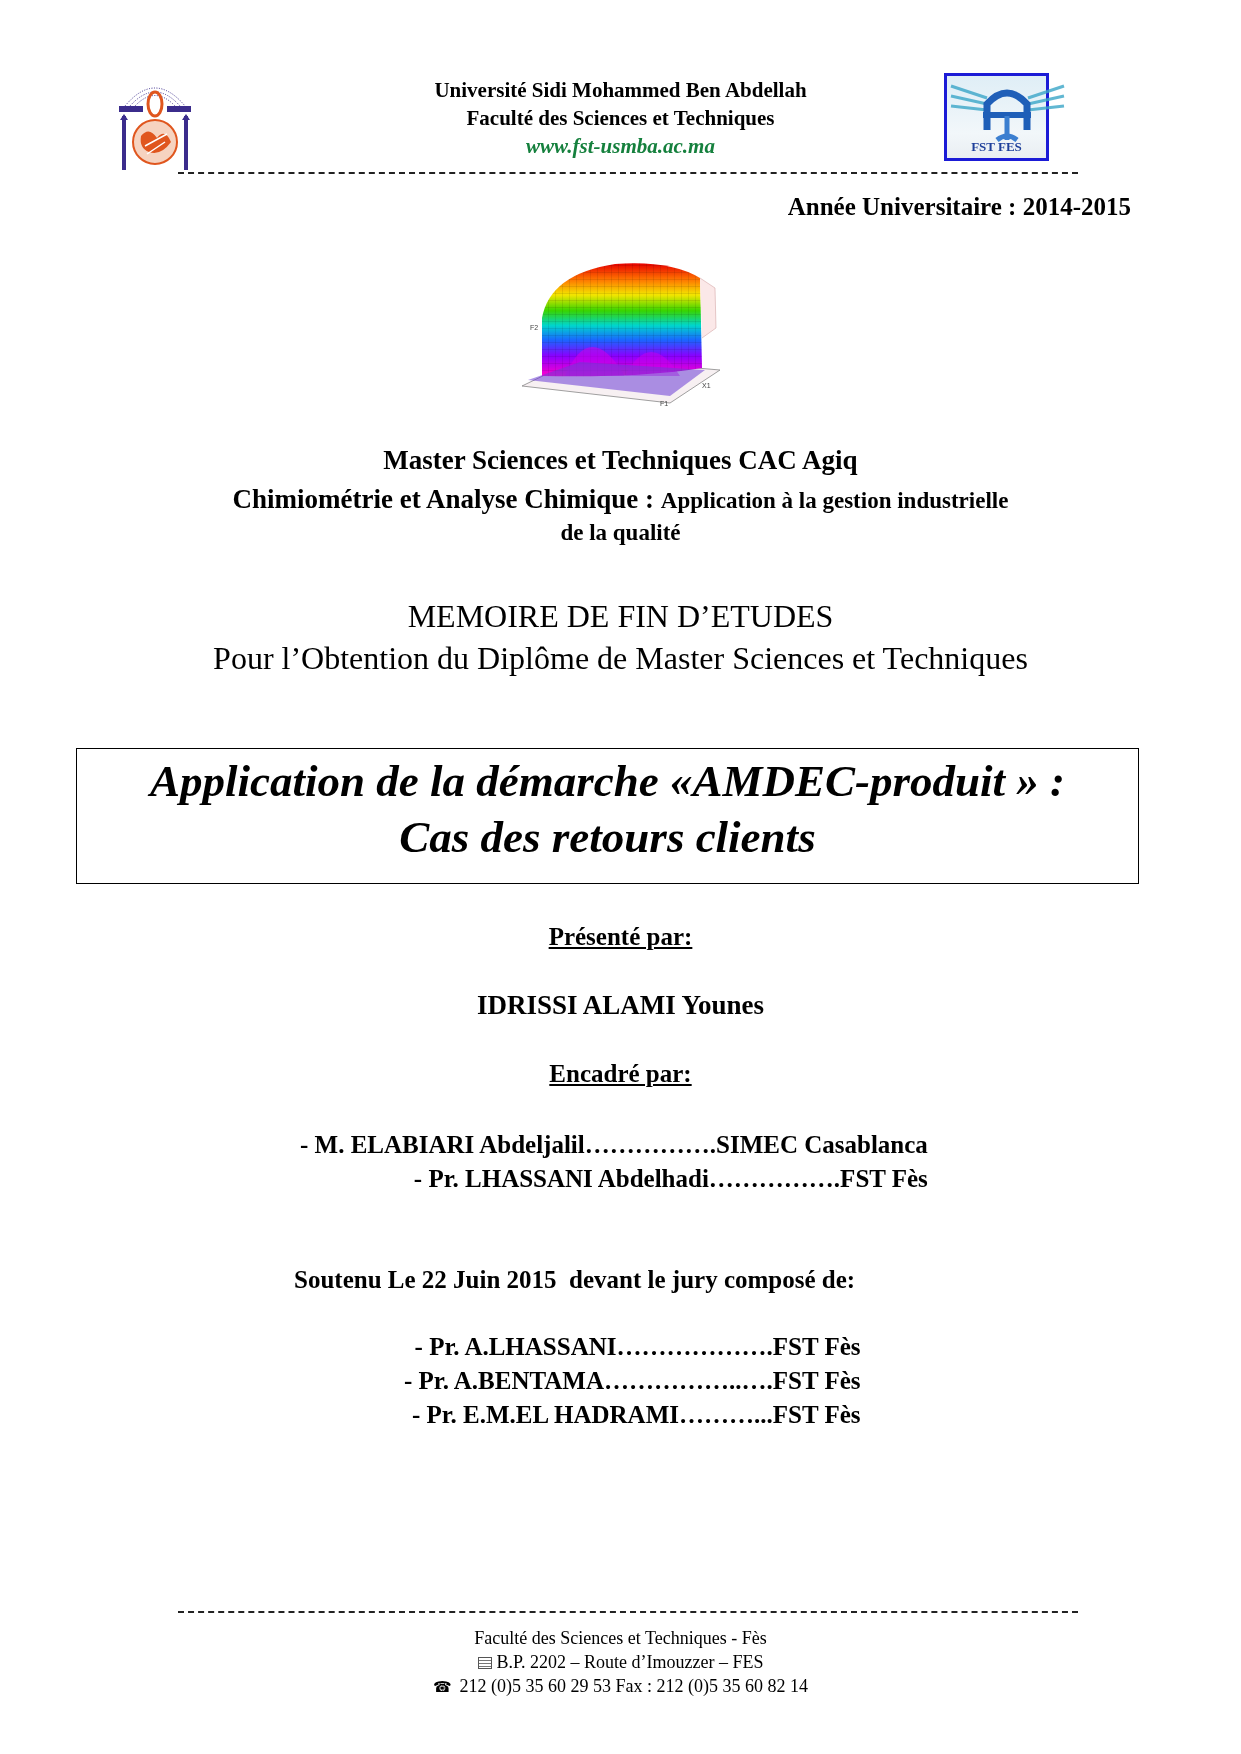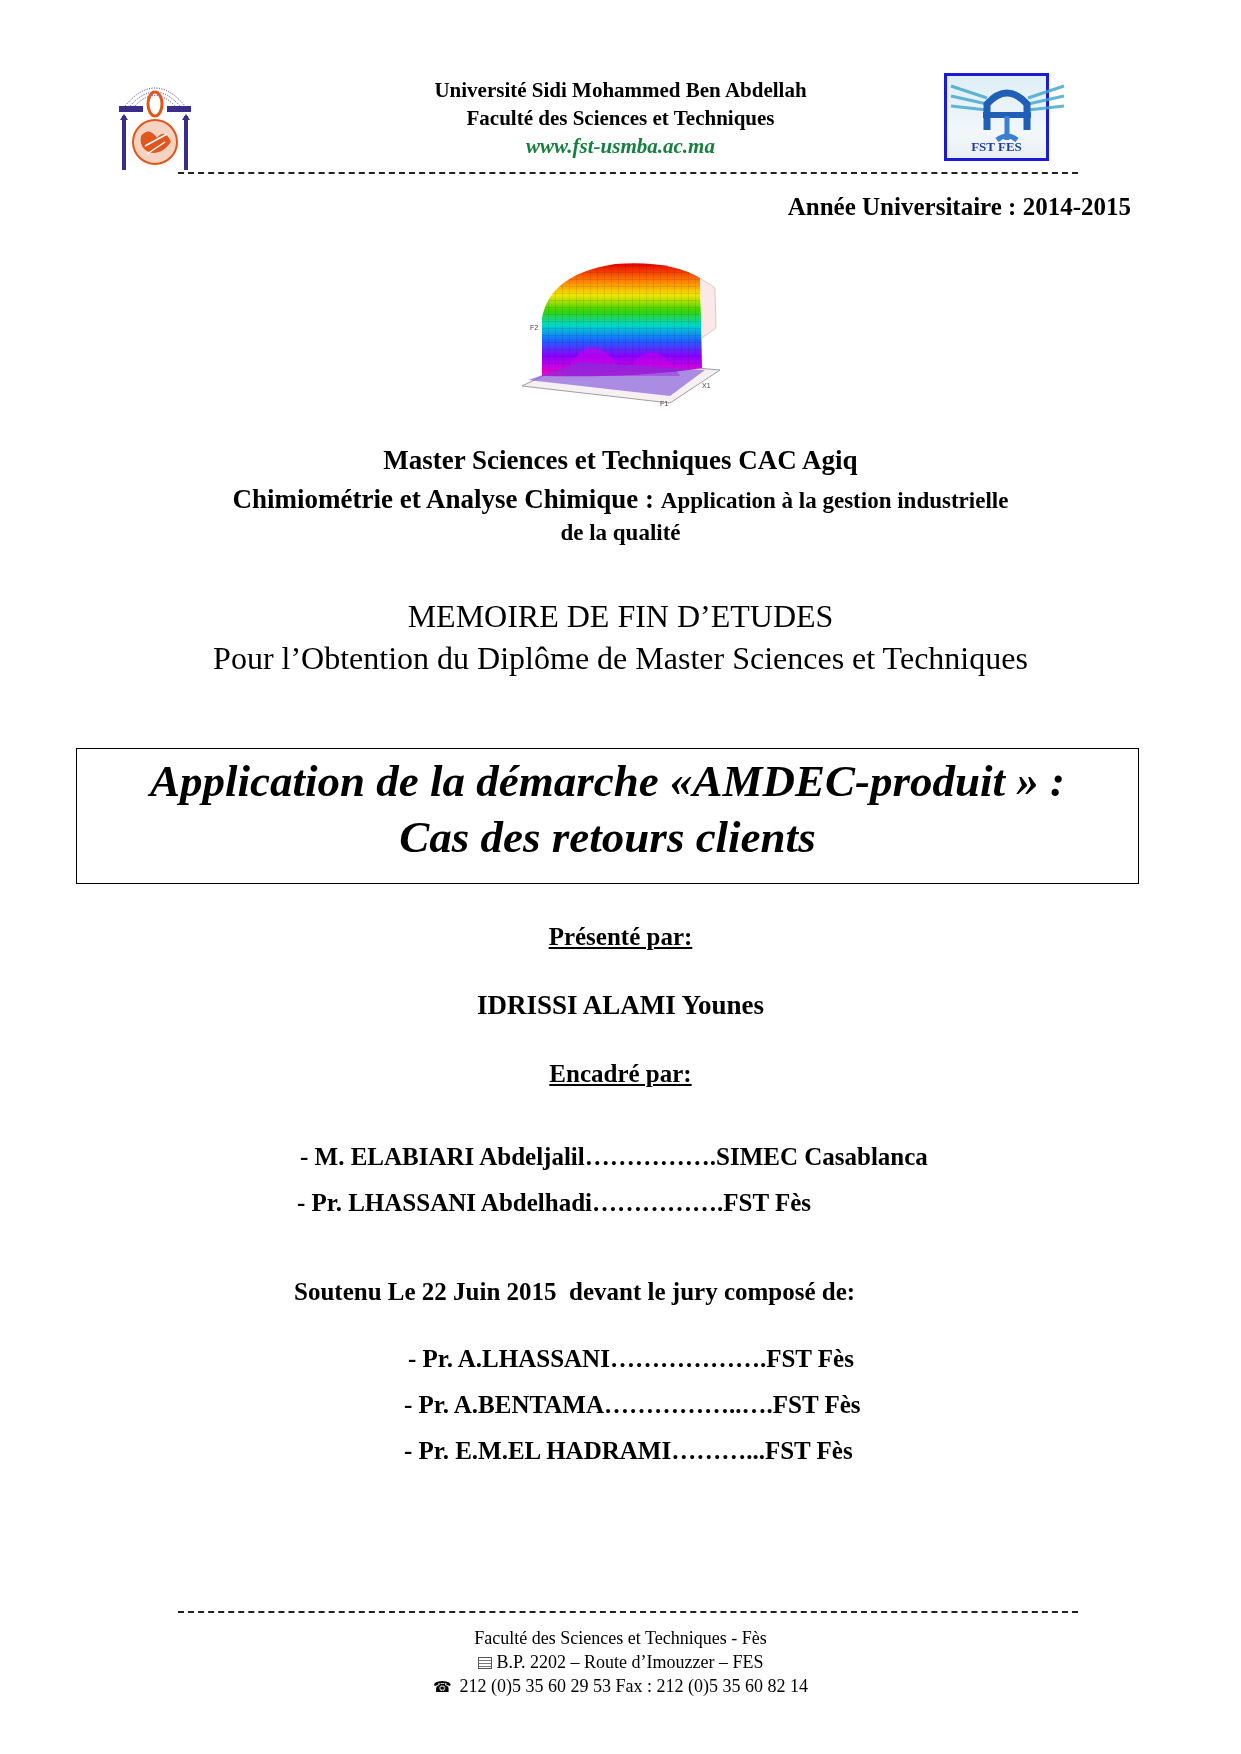--- a/index.html
+++ b/index.html
@@ -1,28 +1,28 @@
 <!DOCTYPE html>
 <html><head>
 <meta charset="utf-8">
 <style>
   html, body { margin: 0; padding: 0; background: #ffffff; }
   body { width: 1241px; height: 1754px; position: relative; overflow: hidden;
          font-family: "Liberation Serif", "DejaVu Serif", serif; color: #000; }
-  .abs { position: absolute; }
+  .abs { position: absolute; text-align: right; }
   .center { left: 0; width: 1241px; text-align: center; }
   .b { font-weight: bold; }
   .dash-line { position: absolute; height: 0; border-top: 2px dashed #222; }
   .uni-header div { line-height: 28px; }
   .url { color: #15803d; font-style: italic; font-weight: bold; }
   .title-box { position: absolute; left: 76px; top: 748px; width: 1063px; height: 136px;
                border: 1.5px solid #000; box-sizing: border-box; text-align: center;
                font-style: italic; font-weight: bold; font-size: 45px; line-height: 56px; padding-top: 4px; }
   .ul { text-decoration: underline; }
-  .list-line { white-space: pre; margin-top: 12px; }
+  .list-line { white-space: pre; }
   .logo-left { position: absolute; left: 117px; top: 76px; width: 76px; height: 94px; }
   .logo-right { position: absolute; left: 944px; top: 73px; width: 105px; height: 88px;
                 border: 3px solid #1b1bd6; box-sizing: border-box;
                 background: linear-gradient(180deg, #dfeef6 0%, #f2f7fa 70%, #e9eef2 100%); }
   .logo-right .fst { position: absolute; bottom: 3px; left: 0; width: 100%; text-align: center;
                      font-size: 13px; font-weight: bold; color: #1e3f9a; font-family: "Liberation Serif", serif; }
   .plot { position: absolute; left: 520px; top: 258px; width: 205px; height: 150px; }
   .footer div { line-height: 24px; font-size: 18px; }
 </style>
 </head>

